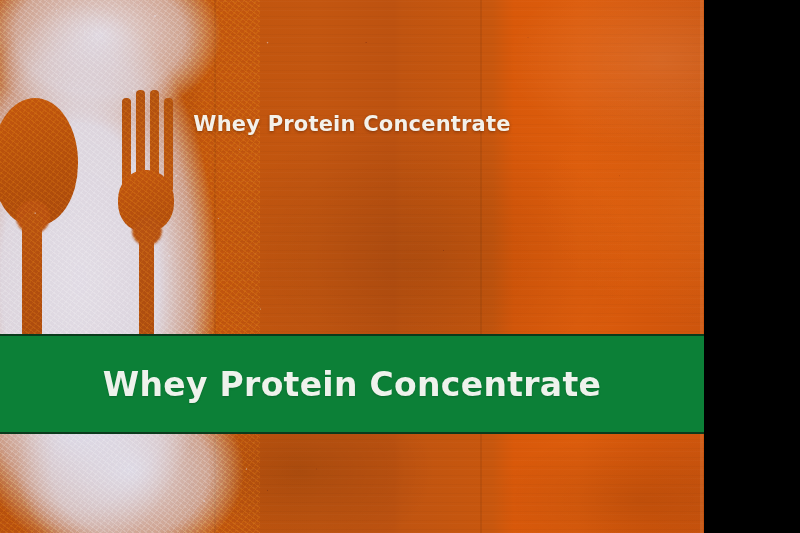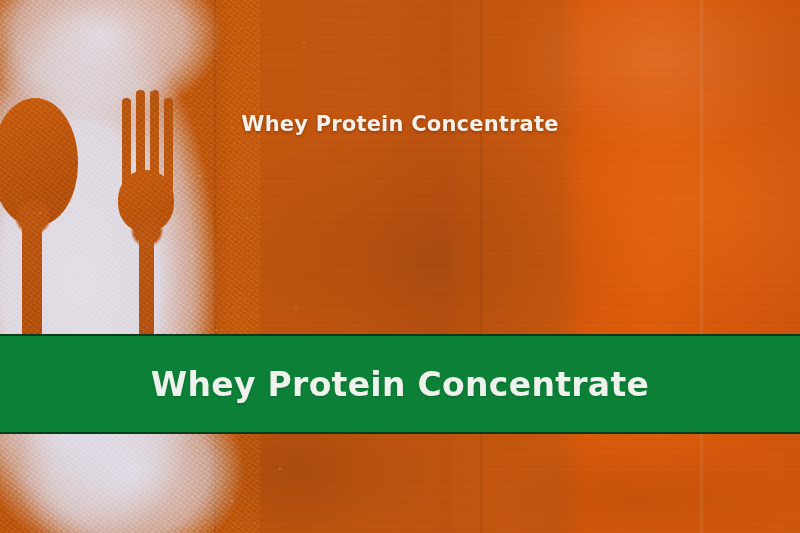--- a/index.html
+++ b/index.html
@@ -2,21 +2,21 @@
 <html><head>
 <meta charset="utf-8">
 <style>
   html, body {
     margin: 0;
     padding: 0;
     background: #000;
   }
   #stage {
     position: relative;
-    width: 800px;
+    width: 704px;
     height: 533px;
     overflow: hidden;
     font-family: "DejaVu Sans", "Liberation Sans", sans-serif;
     background: #4d7c0f;
   }
 
   
   .photo {
     position: absolute;
     inset: 0;

